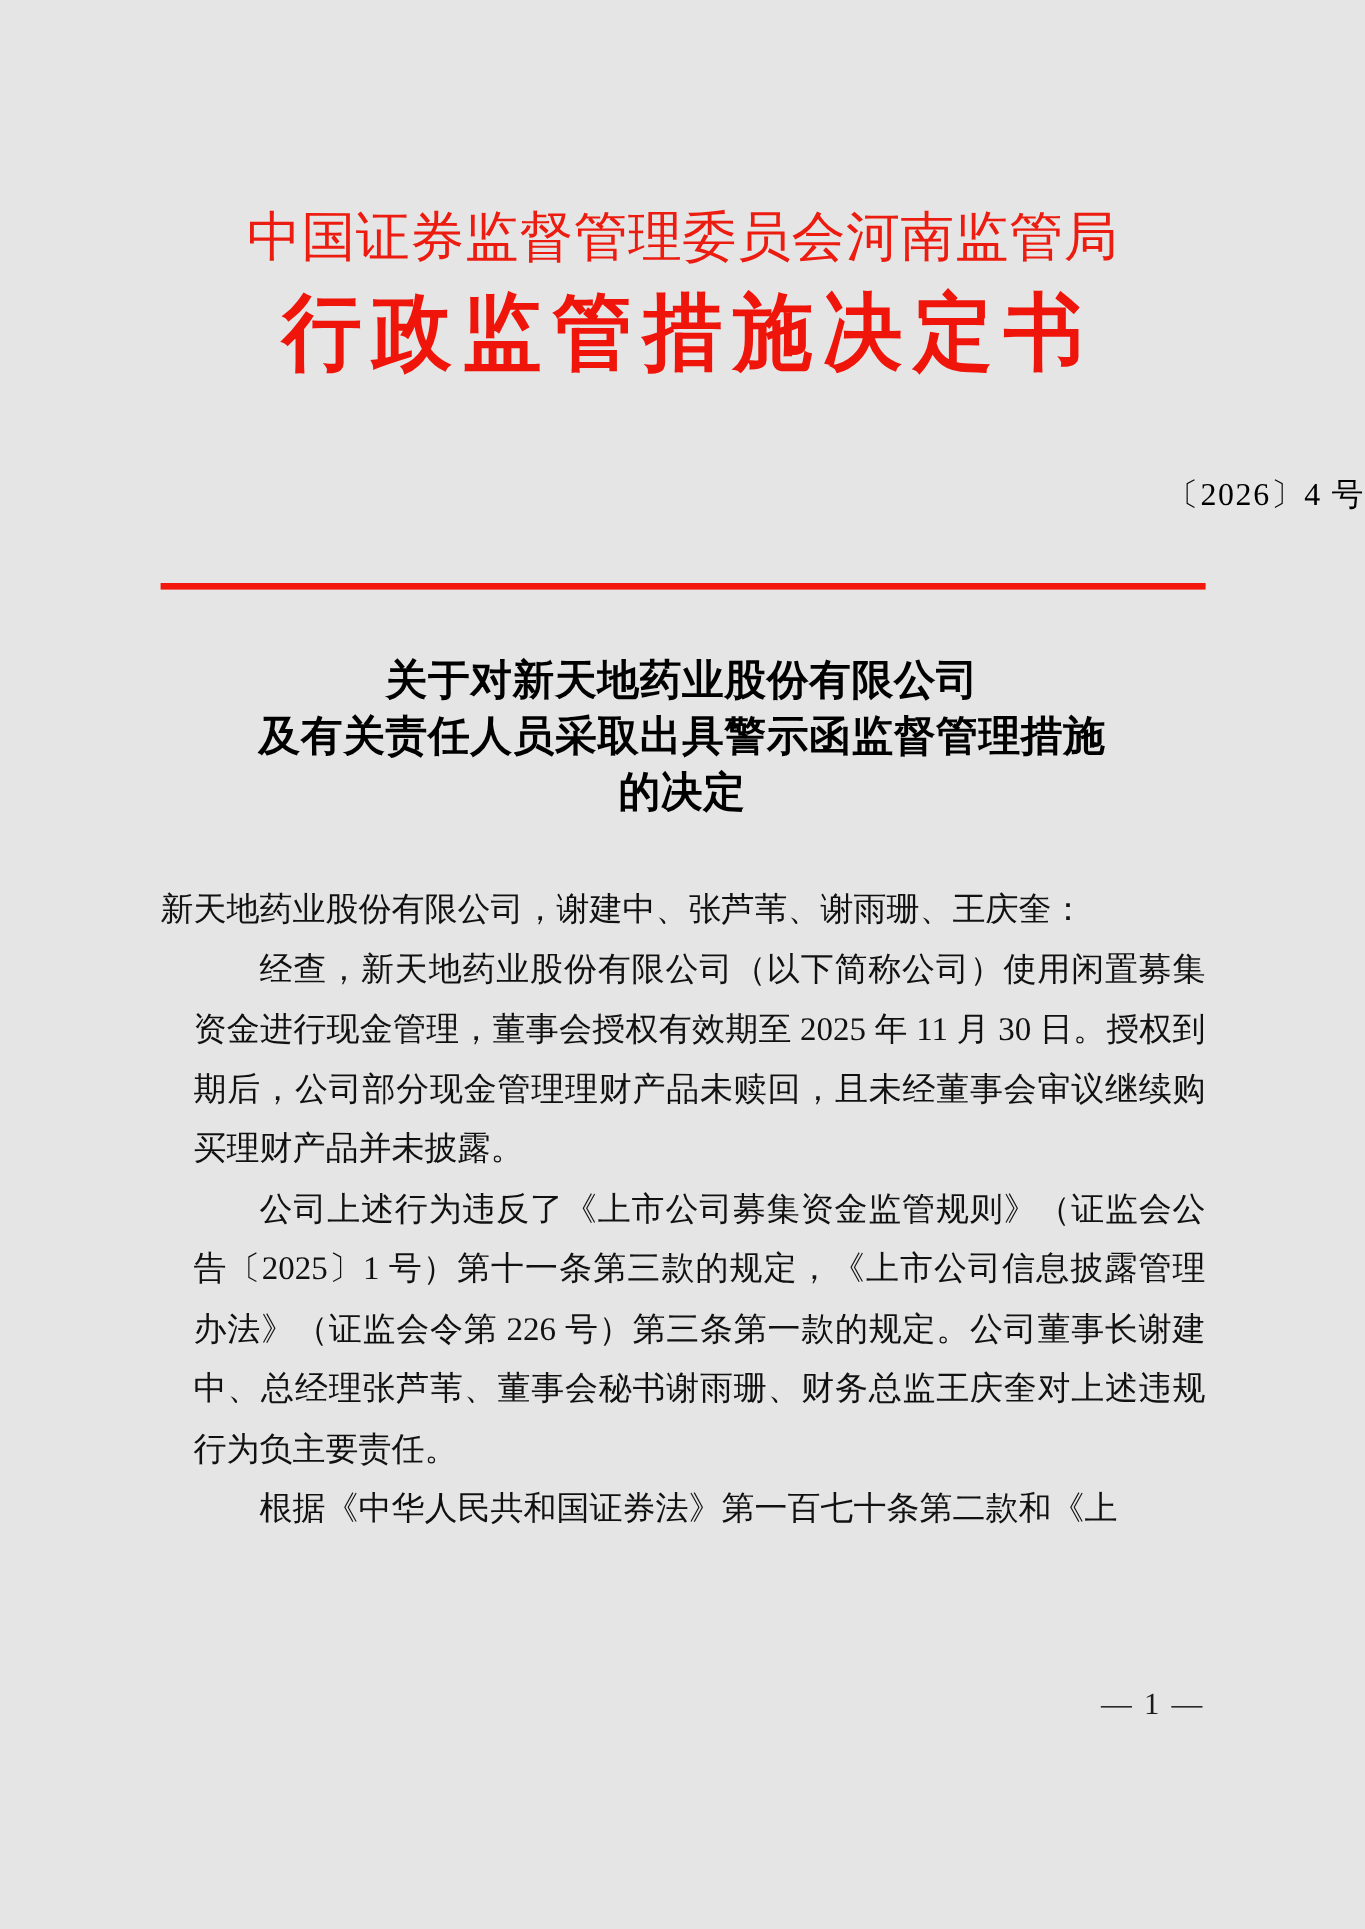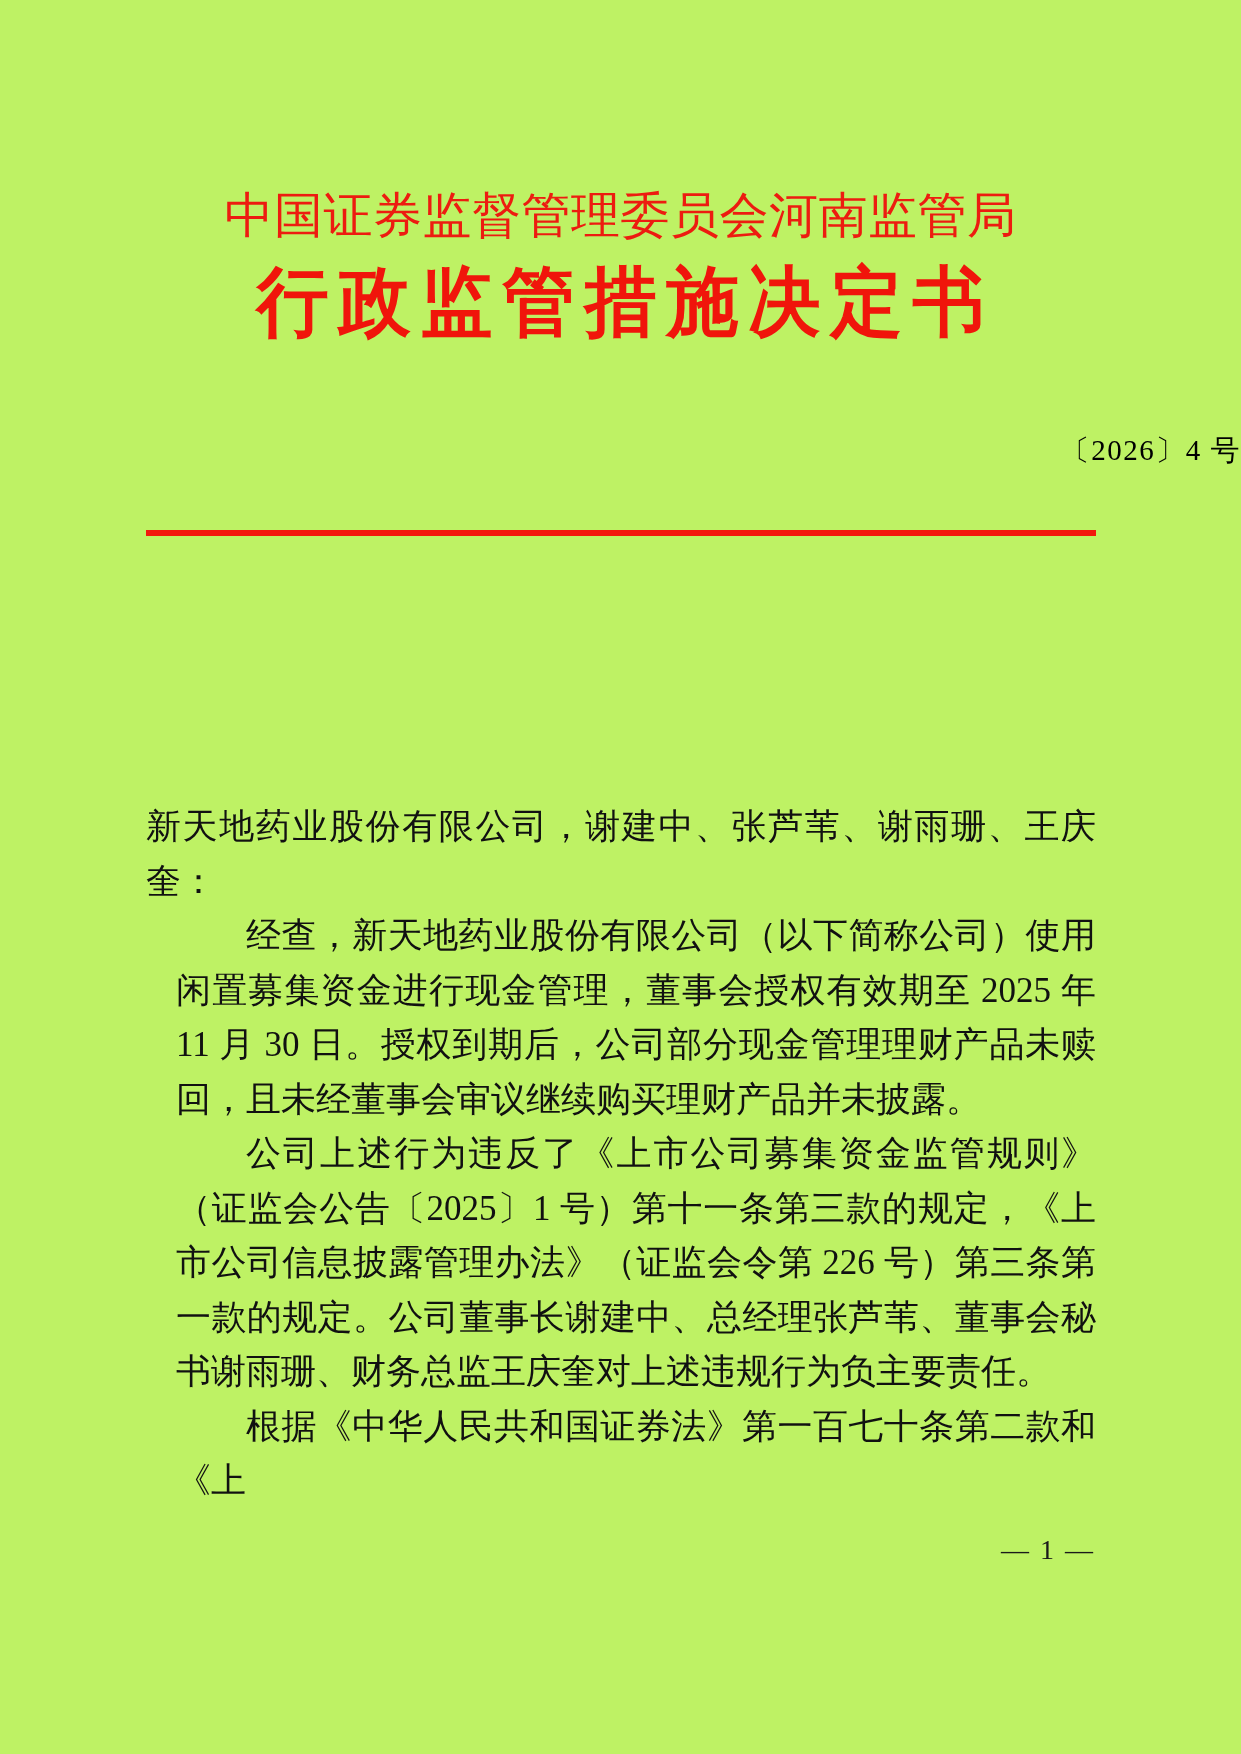--- a/index.html
+++ b/index.html
@@ -15,21 +15,21 @@
     color: #000000;
     position: relative;
     overflow: hidden;
   }
 
   .page {
     position: relative;
     width: 1241px;
     height: 1754px;
     box-sizing: border-box;
-    background: #bef264;
+    background: #e5e5e5;
   }
 
   
   .masthead {
     position: absolute;
     left: 0;
     right: 0;
     top: 186px;
     text-align: center;
   }
@@ -98,21 +98,21 @@
   }
   .doc-title .t-line { display: block; white-space: nowrap; }
 
   
   .body-text {
     position: absolute;
     left: 146px;
     top: 800px;
     width: 950px;
     font-family: "Liberation Serif", "DejaVu Serif", serif;
-    font-size: 35px;
+    font-size: 30px;
     line-height: 54.5px;
     color: #111;
     text-align: justify;
     text-justify: inter-character;
   }
   .body-text p {
     margin: 0;
     text-align: justify;
     text-justify: inter-character;
   }
@@ -137,20 +137,25 @@
 
   <div class="masthead">
     <div class="issuer-line">中国证券监督管理委员会河南监管局</div>
     <div class="doc-type-line">行政监管措施决定书</div>
   </div>
 
   <div class="doc-number">〔2026〕4 号</div>
 
   <div class="red-rule"></div>
 
+  <div class="doc-title">
+    <span class="t-line">关于对新天地药业股份有限公司</span>
+    <span class="t-line">及有关责任人员采取出具警示函监督管理措施</span>
+    <span class="t-line">的决定</span>
+  </div>
 
   <div class="body-text">
     <p class="noindent">新天地药业股份有限公司，谢建中、张芦苇、谢雨珊、王庆奎：</p>
     <p class="indent">经查，新天地药业股份有限公司（以下简称公司）使用闲置募集资金进行现金管理，董事会授权有效期至 2025 年 11 月 30 日。授权到期后，公司部分现金管理理财产品未赎回，且未经董事会审议继续购买理财产品并未披露。</p>
     <p class="indent">公司上述行为违反了《上市公司募集资金监管规则》（证监会公告〔2025〕1 号）第十一条第三款的规定，《上市公司信息披露管理办法》（证监会令第 226 号）第三条第一款的规定。公司董事长谢建中、总经理张芦苇、董事会秘书谢雨珊、财务总监王庆奎对上述违规行为负主要责任。</p>
     <p class="indent">根据《中华人民共和国证券法》第一百七十条第二款和《上</p>
   </div>
 
   <div class="page-number">— 1 —</div>
 

